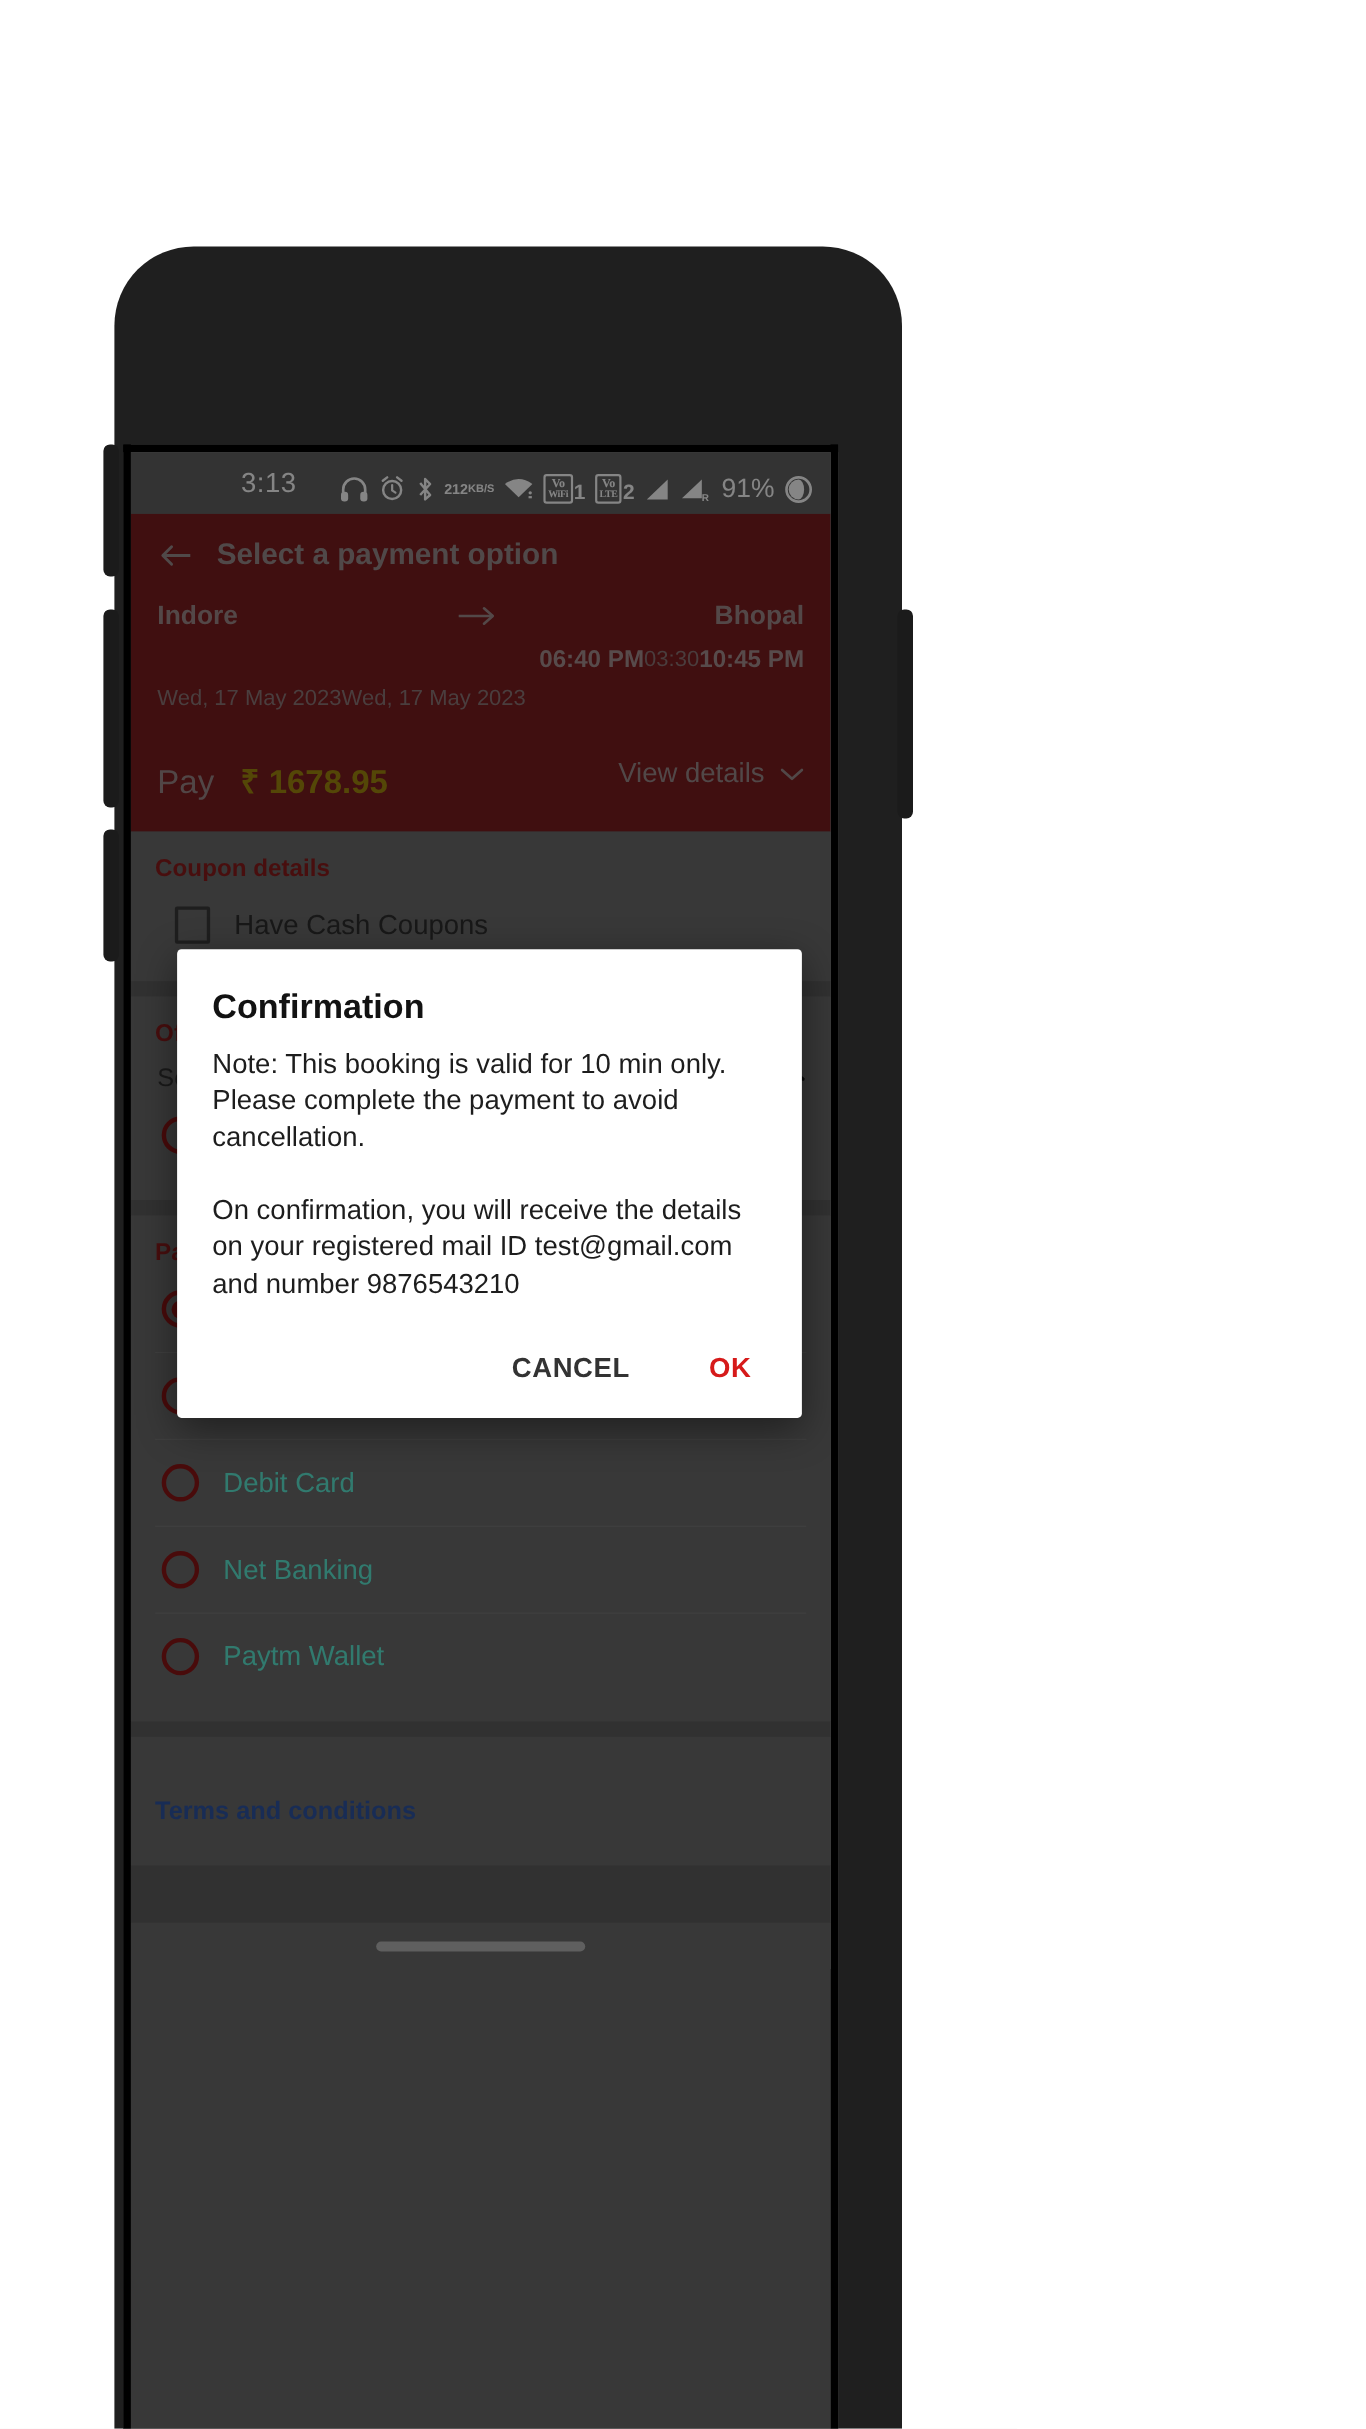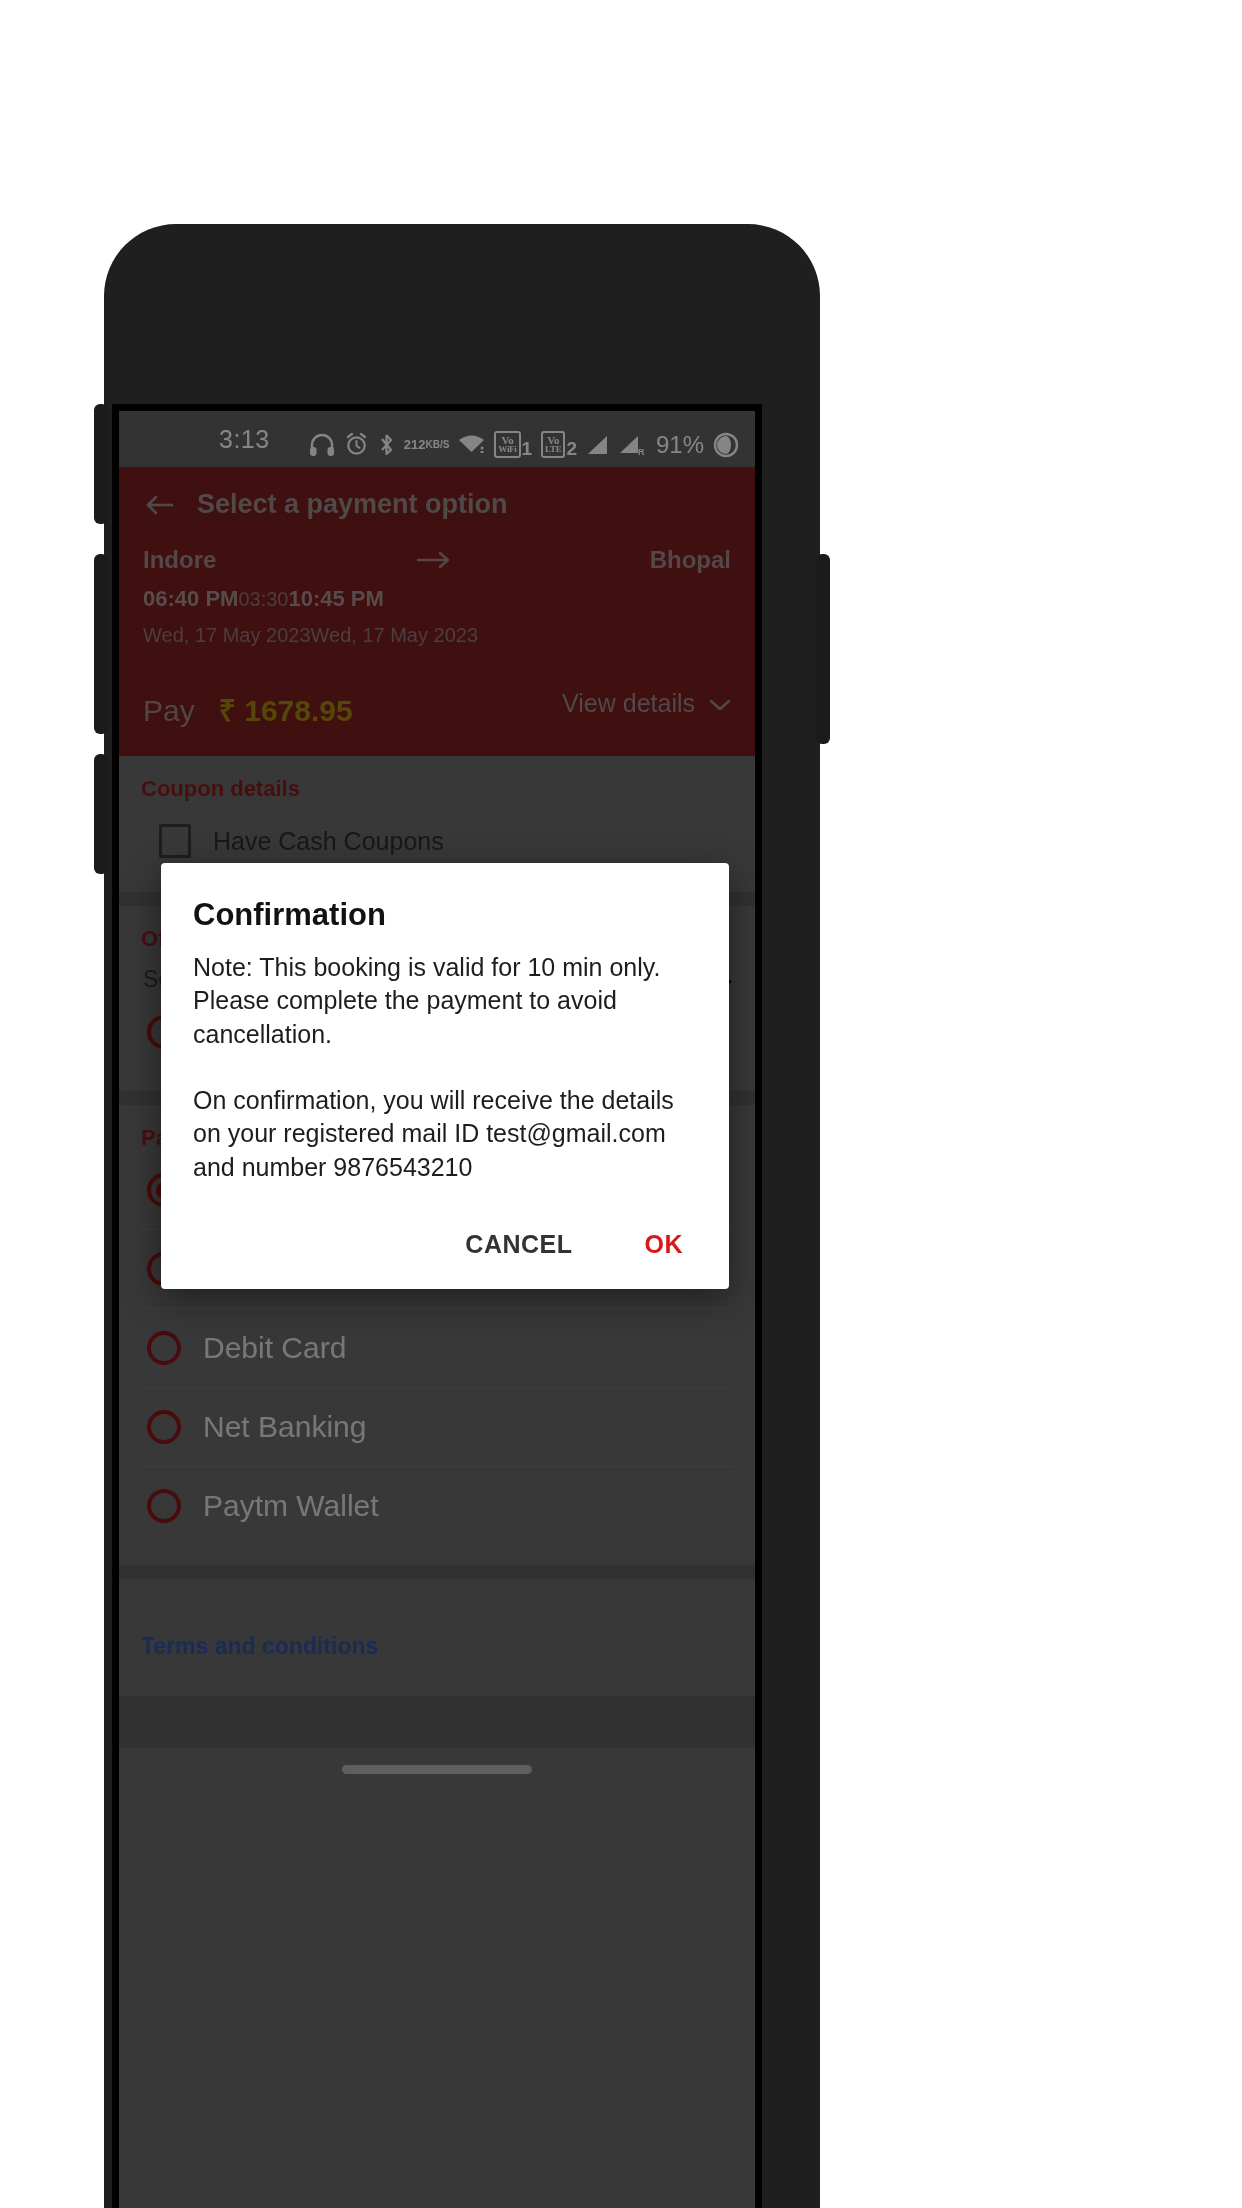--- a/index.html
+++ b/index.html
@@ -71,21 +71,21 @@
 
   
   .app-header { background:#7b1d20; padding:0 22px 22px 22px; }
   .hdr-top { display:flex; align-items:center; gap:22px; padding:22px 0 26px 4px; }
   .back-arrow { color:#9a8c8c; display:flex; }
   .hdr-title { color:#9a8c8c; font-size:27px; font-weight:bold; }
 
   .route-row { display:flex; align-items:center; justify-content:space-between; padding:0 2px; }
   .route-city { color:#a08a8a; font-size:24px; font-weight:bold; }
   .route-arrow { color:#a08a8a; display:flex; }
-  .time-row { display:flex; align-items:center; justify-content:flex-start; padding:12px 2px 0 2px; }
+  .time-row { display:flex; align-items:center; justify-content:flex-end; padding:12px 2px 0 2px; }
   .time-txt { color:#a89090; font-size:22px; font-weight:bold; }
   .dur-txt { color:#8e7575; font-size:20px; font-weight:400; }
   .date-row { display:flex; align-items:center; padding:12px 2px 0 2px; }
   .date-txt { color:#8e7878; font-size:20px; }
 
   .pay-row { display:flex; align-items:center; justify-content:space-between; padding:30px 2px 4px 2px; }
   .pay-left { display:flex; align-items:baseline; gap:24px; }
   .pay-label { color:#9c8787; font-size:30px; }
   .pay-amount { color:#a2890f; font-size:30px; font-weight:bold;margin-top:12px; }
   .view-details { display:flex; align-items:center; gap:14px; color:#9c8b8b; font-size:25px; }
@@ -110,21 +110,21 @@
   }
   .opt-row.first { border-top:none; }
   .radio {
     width:34px; height:34px; border-radius:50%;
     border:4px solid #8c1616; flex:0 0 auto;
     display:flex; align-items:center; justify-content:center;
   }
   .radio.checked::after {
     content:""; width:17px; height:17px; border-radius:50%; background:#8c1616;
   }
-  .opt-label { color:#e5e5e5; font-size:30px; }
+  .opt-label { color:#5eead4; font-size:25px; }
 
   .terms-block { background:#6b6b6b; padding:40px 22px 36px 22px; }
   .terms-line { color:#2b2b2b; font-size:23px; }
   .terms-link { color:#2f55a4; font-size:23px; font-weight:bold; margin-top:14px; display:inline-block; }
 
   .continue-btn {
     background:#7a0d0d; height:96px;
     display:flex; align-items:center; justify-content:center;
     color:#9b8e8e; font-size:25px; font-weight:bold;
   }

